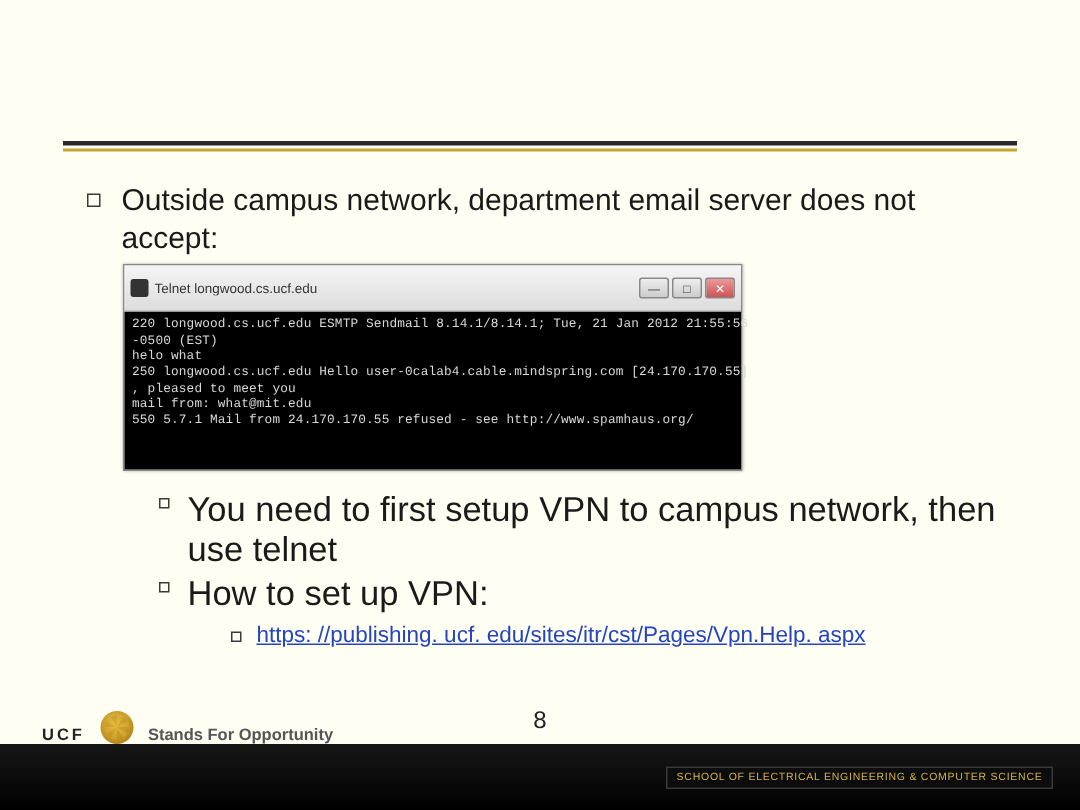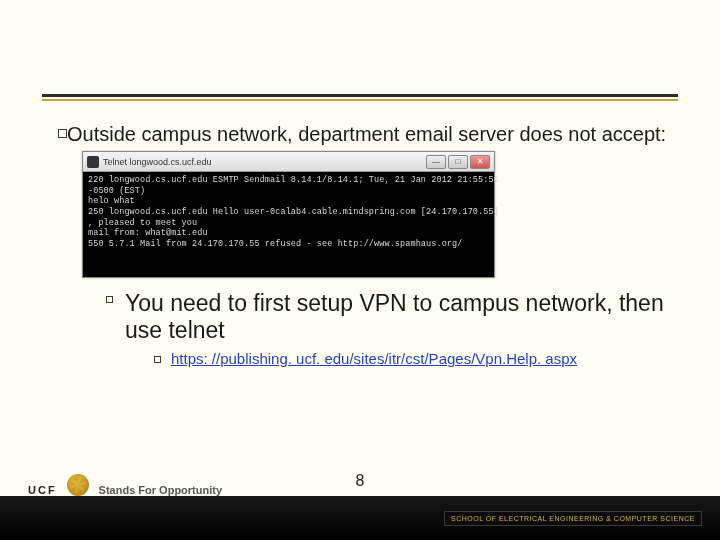--- a/index.html
+++ b/index.html
@@ -29,20 +29,21 @@
   }
   .content {
     position: absolute;
     left: 58px;
     right: 40px;
     top: 122px;
   }
   .row1 {
     display: flex;
     align-items: flex-start;
+    gap: 14px;
   }
   .bullet-sq {
     width: 9px;
     height: 9px;
     border: 1px solid #3a3a3a;
     margin-top: 7px;
     flex-shrink: 0;
   }
   .bullet-sq.small {
     width: 7px;
@@ -59,21 +60,21 @@
     margin-top: 4px;
   }
   .terminal {
     width: 413px;
     border: 1px solid #888;
     box-shadow: 0 0 2px rgba(0,0,0,0.3);
   }
   .term-title {
     background: linear-gradient(#f5f5f5, #dcdcdc);
     border-bottom: 1px solid #999;
-    height: 20px;
+    height: 31px;
     display: flex;
     align-items: center;
     padding: 0 4px;
     gap: 4px;
     position: relative;
   }
   .term-title-icon {
     width: 12px;
     height: 12px;
     background: #333;
@@ -238,20 +239,24 @@
 mail from: what@mit.edu
 550 5.7.1 Mail from 24.170.170.55 refused - see http://www.spamhaus.org/</div>
     </div>
   </div>
 
   <div class="sub-list">
     <div class="sub-row">
       <div class="bullet-sq small"></div>
       <div class="sub-text">You need to first setup VPN to campus network, then use telnet</div>
     </div>
+    <div class="sub-row">
+      <div class="bullet-sq small"></div>
+      <div class="sub-text">How to set up VPN:</div>
+    </div>
     <div class="subsub">
       <div class="bullet-sq small"></div>
       <a class="link" href="#">https: //publishing. ucf. edu/sites/itr/cst/Pages/Vpn.Help. aspx</a>
     </div>
   </div>
 
 </div>
 
 <div class="pagenum">8</div>
 

